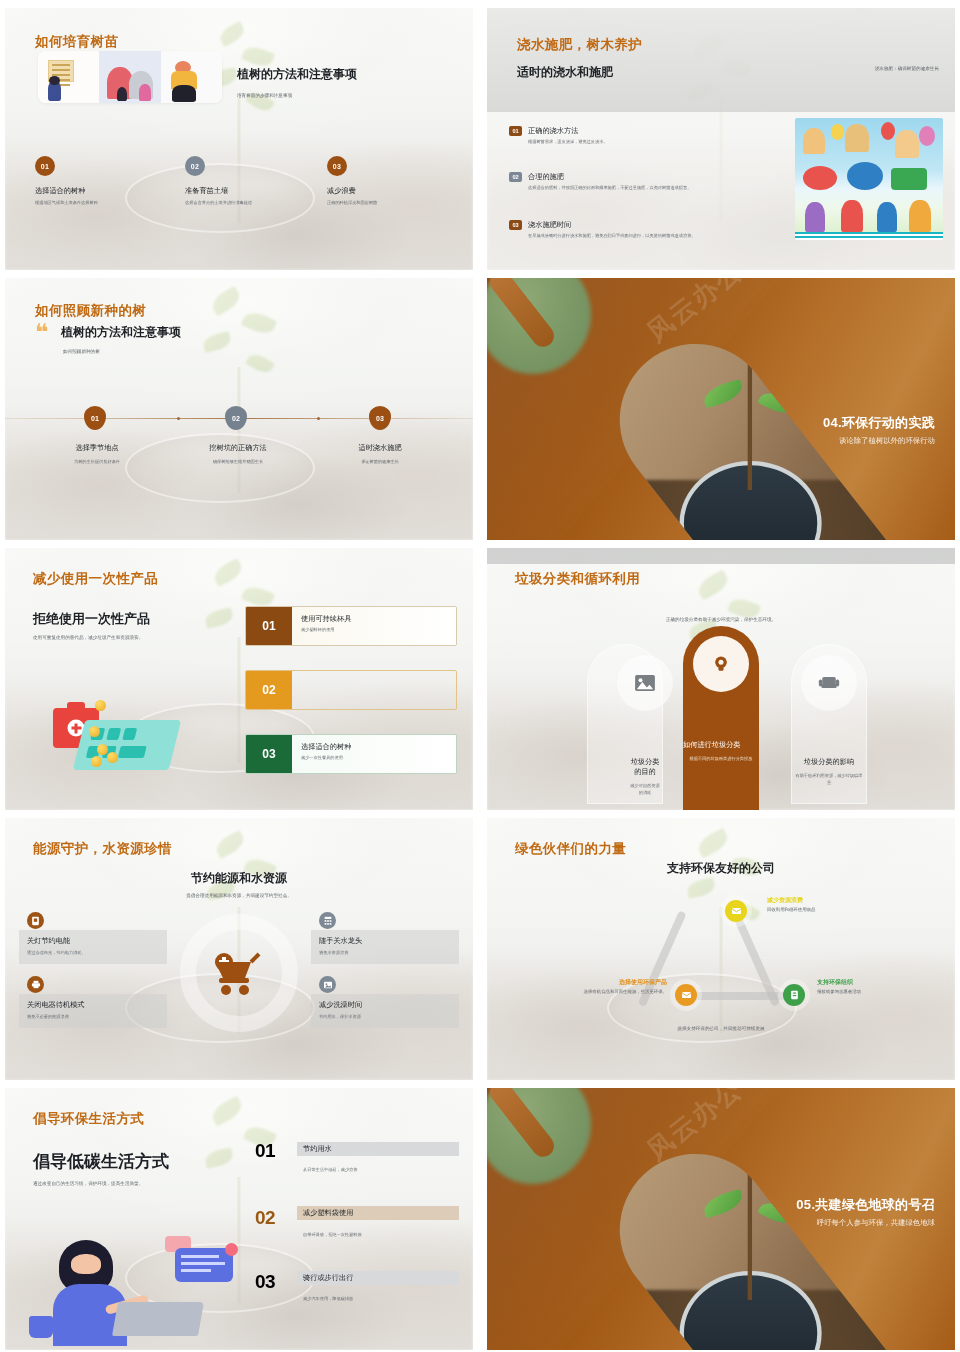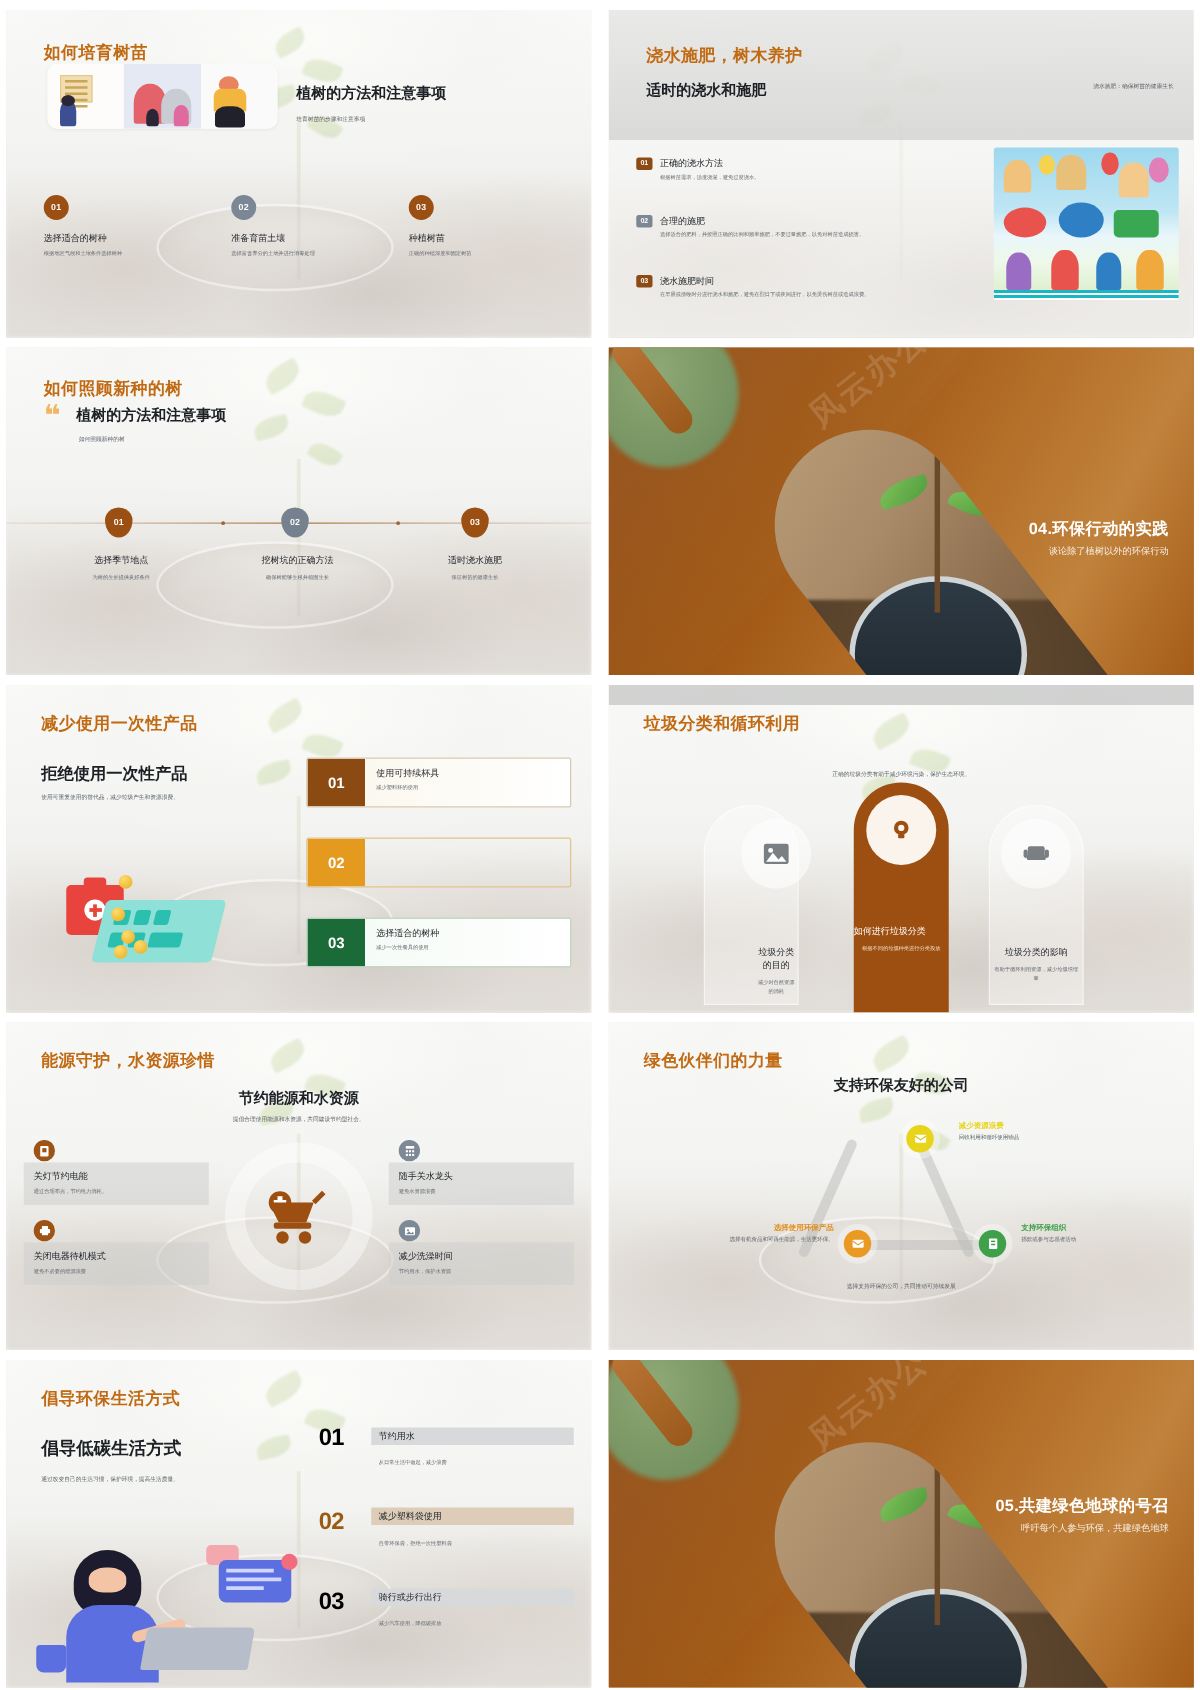--- a/index.html
+++ b/index.html
@@ -340,21 +340,21 @@
       <div class="h3" style="margin-top:10px">选择适合的树种</div>
       <div class="p-sm" style="margin-top:4px">根据地区气候和土壤条件选择树种</div>
     </div>
     <div class="s1-col" style="left:180px;top:148px;">
       <div class="badge slate">02</div>
       <div class="h3" style="margin-top:10px">准备育苗土壤</div>
       <div class="p-sm" style="margin-top:4px">选择富含养分的土壤并进行消毒处理</div>
     </div>
     <div class="s1-col" style="left:322px;top:148px;">
       <div class="badge brown">03</div>
-      <div class="h3" style="margin-top:10px">种植树苗</div>
+      <div class="h3" style="margin-top:10px">减少浪费</div>
       <div class="p-sm" style="margin-top:4px">正确的种植深度和固定树苗</div>
     </div>
   </div>
 
   <div class="slide">
     <div class="bg-photo">
       <div class="sky"></div>
       <div class="leaf" style="left:206px;top:30px;width:30px;height:17px;transform:rotate(-26deg)"></div>
       <div class="leaf" style="left:236px;top:52px;width:28px;height:16px;transform:rotate(20deg)"></div>
       <div class="leaf" style="left:200px;top:76px;width:26px;height:15px;transform:rotate(-10deg)"></div>
@@ -540,21 +540,21 @@
       <div class="leaf" style="left:202px;top:74px;width:28px;height:16px;transform:rotate(-12deg)"></div>
       <div class="stem"></div>
       <div class="soil"></div>
       <div class="overlay-white"></div>
     </div>
     <div style="position:absolute;left:0;top:0;right:0;height:16px;background:rgba(196,198,196,.75)"></div>
 
     <div class="kicker" style="left:28px;top:22px;">垃圾分类和循环利用</div>
     <div class="p" style="position:absolute;left:0;right:0;top:68px;text-align:center;">正确的垃圾分类有助于减少环境污染，保护生态环境。</div>
 
-    <div class="pillar plain" style="left:76px;top:96px;padding-left:40px;">
+    <div class="pillar plain" style="left:100px;top:96px;padding-left:40px;">
       <div class="circ">
         <svg width="22" height="18" viewBox="0 0 24 20" aria-hidden="true">
           <rect x="1" y="1" width="22" height="18" rx="2" fill="#7a7f83"></rect>
           <circle cx="7" cy="7" r="2.2" fill="#fff"></circle>
           <path d="M3 17 L9 9 L14 15 L17 12 L21 17 Z" fill="#fff"></path>
         </svg>
       </div>
       <div class="h3" style="margin-top:46px;text-align:center;width:100%;">垃圾分类的目的</div>
       <div class="p-sm" style="margin-top:6px;text-align:center;width:94%;">减少对自然资源的消耗</div>
     </div>
@@ -731,21 +731,21 @@
       <div class="leaf" style="left:206px;top:14px;width:32px;height:18px;transform:rotate(-28deg)"></div>
       <div class="leaf" style="left:240px;top:40px;width:30px;height:17px;transform:rotate(22deg)"></div>
       <div class="leaf" style="left:200px;top:62px;width:28px;height:16px;transform:rotate(-12deg)"></div>
       <div class="stem"></div>
       <div class="soil"></div>
       <div class="pot"></div>
       <div class="overlay-white"></div>
     </div>
 
     <div class="kicker" style="left:28px;top:22px;">倡导环保生活方式</div>
-    <div class="h2" style="position:absolute;left:28px;top:62px;font-size:14px;">倡导低碳生活方式</div>
+    <div class="h2" style="position:absolute;left:28px;top:62px;font-size:17px;">倡导低碳生活方式</div>
     <div class="p" style="position:absolute;left:28px;top:92px;width:180px;">通过改变自己的生活习惯，保护环境，提高生活质量。</div>
 
     <div class="woman-hair"></div>
     <div class="woman-body"></div>
     <div style="position:absolute;left:66px;top:166px;width:30px;height:20px;background:#f3c4a6;border-radius:46% 46% 40% 40%"></div>
     <div style="position:absolute;left:100px;top:212px;width:44px;height:9px;background:#f3c4a6;border-radius:5px;transform:rotate(-16deg)"></div>
     <div class="laptop"></div>
     <div class="chatbub2"></div>
     <div class="chatbub">
       <div style="position:absolute;left:6px;top:7px;width:38px;height:3px;background:#cfd6ff"></div>

